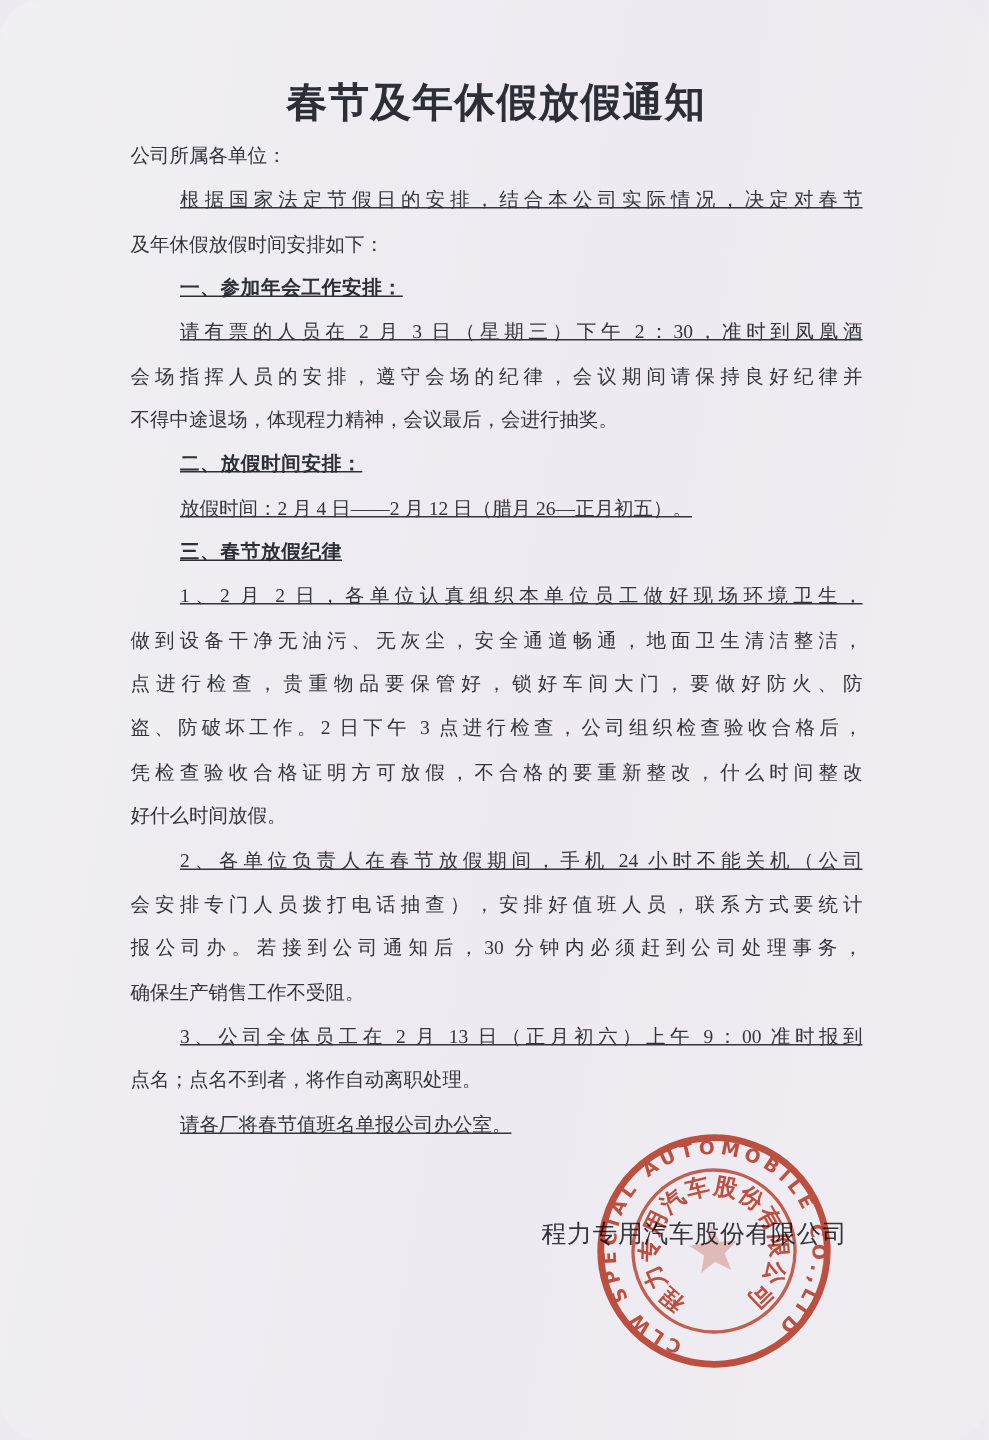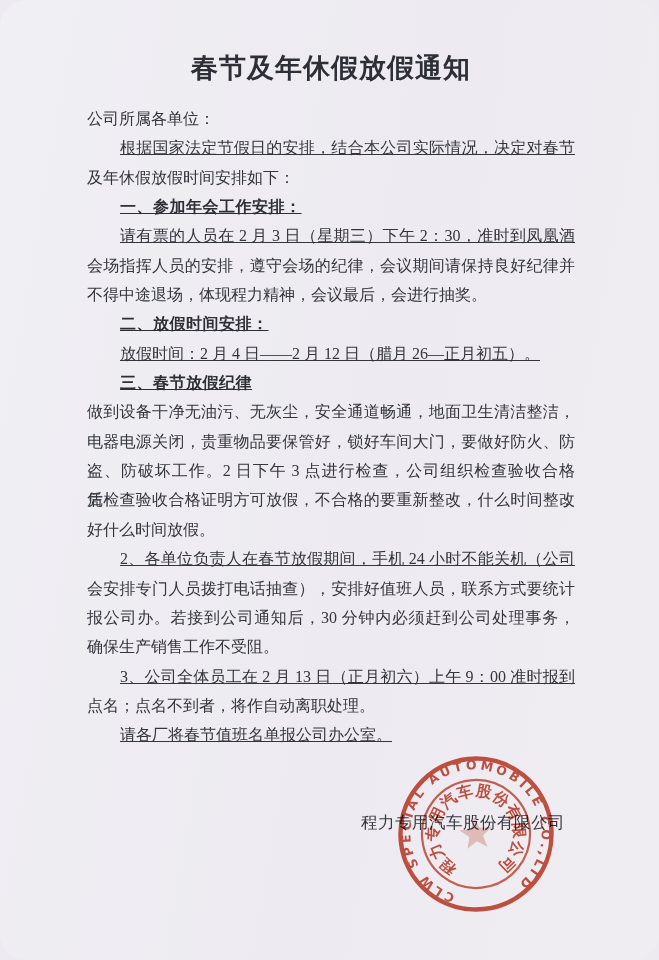--- a/index.html
+++ b/index.html
@@ -18,22 +18,22 @@
     border-radius: 27px;
   }
   .title {
     position: absolute; top: 50px; left: 87px; width: 488px;
     text-align: center;
     font-size: 27px; font-weight: 600; letter-spacing: 1px;
     color: #2d2e36;
     white-space: nowrap;
   }
   .content {
-    position: absolute; top: 104px; left: 87px; width: 488px;
-    font-size: 16px;
+    position: absolute; top: 89px; left: 87px; width: 488px;
+    font-size: 13px;
   }
   .line {
     height: 29.35px; line-height: 29.35px;
   }
   .j {
     text-align: justify;
     text-align-last: justify;
   }
   .ind { text-indent: 33px; text-decoration: underline; }
   .h { font-weight: 700; letter-spacing: 0.5px; color: #2d2e36; }
@@ -75,22 +75,23 @@
       <div class="line">公司所属各单位：</div>
       <div class="line ind j">根据国家法定节假日的安排，结合本公司实际情况，决定对春节</div>
       <div class="line">及年休假放假时间安排如下：</div>
       <div class="line ind h">一、参加年会工作安排：</div>
       <div class="line ind j">请有票的人员在 2 月 3 日（星期三）下午 2：30，准时到凤凰酒</div>
       <div class="line j">会场指挥人员的安排，遵守会场的纪律，会议期间请保持良好纪律并</div>
       <div class="line">不得中途退场，体现程力精神，会议最后，会进行抽奖。</div>
       <div class="line ind h">二、放假时间安排：</div>
       <div class="line ind">放假时间：2 月 4 日——2 月 12 日（腊月 26—正月初五）。</div>
       <div class="line ind h">三、春节放假纪律</div>
+      <div class="line ind j">1、2 月 2 日，各单位认真组织本单位员工做好现场环境卫生，</div>
       <div class="line j">做到设备干净无油污、无灰尘，安全通道畅通，地面卫生清洁整洁，</div>
-      <div class="line j">电器电源关闭，贵重物品要保管好，锁好车间大门，要做好防火、防</div>
+      <div class="line j">点进行检查，贵重物品要保管好，锁好车间大门，要做好防火、防</div>
       <div class="line j">盗、防破坏工作。2 日下午 3 点进行检查，公司组织检查验收合格后，</div>
       <div class="line j">凭检查验收合格证明方可放假，不合格的要重新整改，什么时间整改</div>
       <div class="line">好什么时间放假。</div>
       <div class="line ind j">2、各单位负责人在春节放假期间，手机 24 小时不能关机（公司</div>
       <div class="line j">会安排专门人员拨打电话抽查），安排好值班人员，联系方式要统计</div>
       <div class="line j">报公司办。若接到公司通知后，30 分钟内必须赶到公司处理事务，</div>
       <div class="line">确保生产销售工作不受阻。</div>
       <div class="line ind j">3、公司全体员工在 2 月 13 日（正月初六）上午 9：00 准时报到</div>
       <div class="line">点名；点名不到者，将作自动离职处理。</div>
       <div class="line ind">请各厂将春节值班名单报公司办公室。</div>

